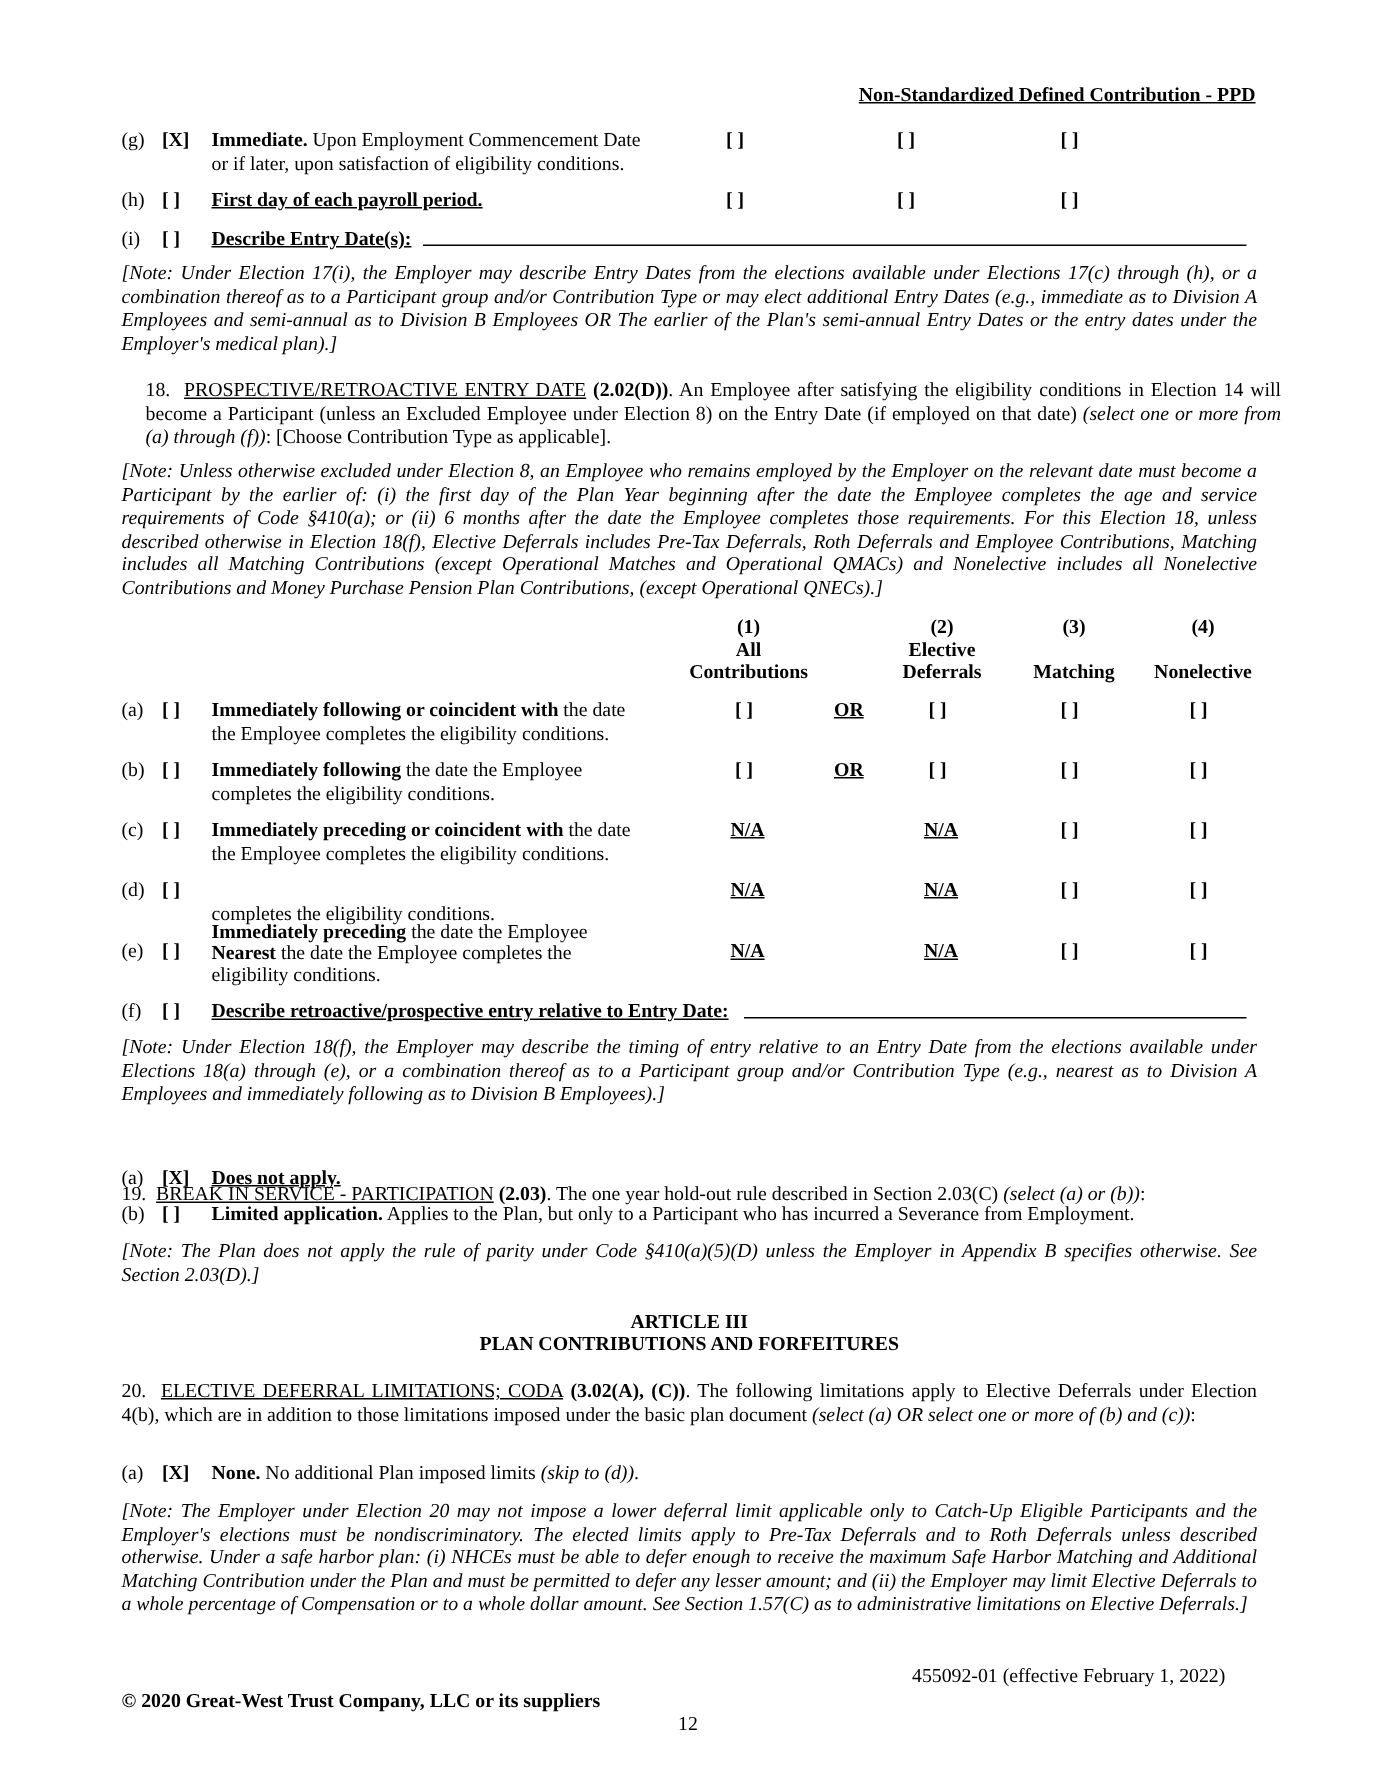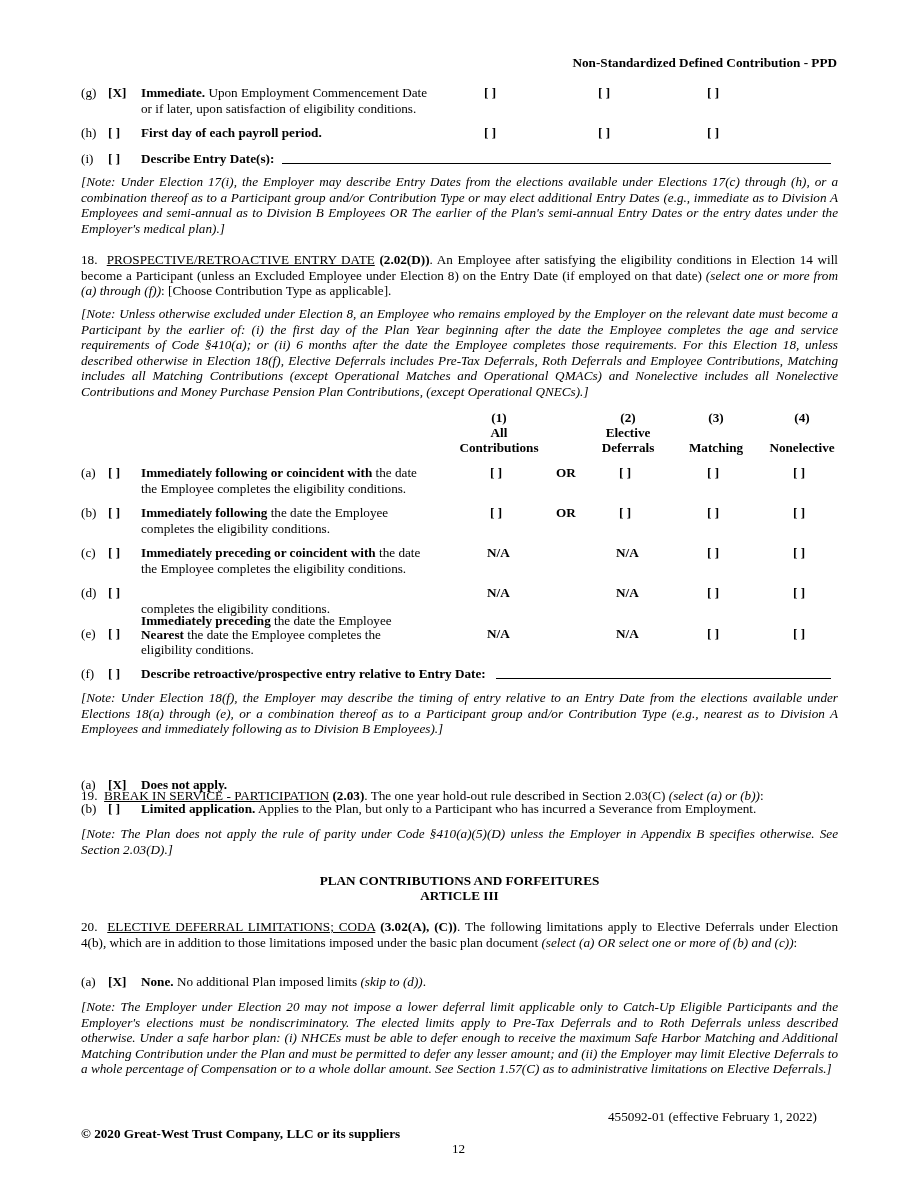--- a/index.html
+++ b/index.html
@@ -1,19 +1,19 @@
 <!DOCTYPE html>
 <html><head>
 <meta charset="utf-8">
 <style>
   html, body { margin: 0; padding: 0; background: #ffffff; }
   body { width: 918px; height: 1188px; position: relative; overflow: hidden;
          font-family: "Liberation Serif", "DejaVu Serif", serif; color: #000; font-size: 13.2px; }
   .abs { position: absolute; white-space: nowrap; line-height: 16px; }
-  .b { font-weight: bold; }
+  .b { font-weight: bold; text-decoration: underline; }
   .i { font-style: italic; }
   .u { text-decoration: underline; }
   .para { position: absolute; left: 81px; width: 757px; line-height: 15.6px; text-align: justify; white-space: normal; }
   .cb { font-weight: bold; letter-spacing: 0px; }
   .col { position: absolute; text-align: center; font-weight: bold; line-height: 15px; }
   .line { position: absolute; height: 0; border-top: 1.3px solid #000; }
   .center { position: absolute; left: 81px; width: 757px; text-align: center; font-weight: bold; line-height: 15px; }
 </style>
 </head>
 <body>
@@ -41,21 +41,21 @@
 
 <div>
   <span class="abs" style="left:81px; top:151px;">(i)</span>
   <span class="abs cb" style="left:108px; top:151px;">[ ]</span>
   <span class="abs b" style="left:141px; top:151px;">Describe Entry Date(s):</span>
   <div class="line" style="left:282px; top:163px; width:549px;"></div>
 </div>
 
 <div class="para i" style="top:174px;">[Note: Under Election 17(i), the Employer may describe Entry Dates from the elections available under Elections 17(c) through (h), or a combination thereof as to a Participant group and/or Contribution Type or may elect additional Entry Dates (e.g., immediate as to Division A Employees and semi-annual as to Division B Employees OR The earlier of the Plan's semi-annual Entry Dates or the entry dates under the Employer's medical plan).]</div>
 
-<div class="para" style="top:252px;">
+<div class="para" style="top:252px;margin-left:16px;">
   <span>18.</span>&nbsp; <span class="u">PROSPECTIVE/RETROACTIVE ENTRY DATE</span> <b>(2.02(D))</b><span>. An Employee after satisfying the eligibility conditions in Election 14 will become a Participant (unless an Excluded Employee under Election 8) on the Entry Date (if employed on that date) </span><i>(select one or more from (a) through (f))</i><span>: [Choose Contribution Type as applicable].</span>
 </div>
 
 <div class="para i" style="top:306px;">[Note: Unless otherwise excluded under Election 8, an Employee who remains employed by the Employer on the relevant date must become a Participant by the earlier of: (i) the first day of the Plan Year beginning after the date the Employee completes the age and service requirements of Code §410(a); or (ii) 6 months after the date the Employee completes those requirements. For this Election 18, unless described otherwise in Election 18(f), Elective Deferrals includes Pre-Tax Deferrals, Roth Deferrals and Employee Contributions, Matching includes all Matching Contributions (except Operational Matches and Operational QMACs) and Nonelective includes all Nonelective Contributions and Money Purchase Pension Plan Contributions, (except Operational QNECs).]</div>
 
 <div>
   <div class="col" style="left:454px; width:90px; top:410px;">
     <div>(1)</div>
     <div>All</div>
     <div>Contributions</div>
@@ -155,22 +155,22 @@
 
 <div>
   <span class="abs" style="left:81px; top:801px;">(b)</span>
   <span class="abs cb" style="left:108px; top:801px;">[ ]</span>
   <span class="abs" style="left:141px; top:801px;"><b>Limited application.</b><span> Applies to the Plan, but only to a Participant who has incurred a Severance from Employment.</span></span>
 </div>
 
 <div class="para i" style="top:826px;">[Note: The Plan does not apply the rule of parity under Code §410(a)(5)(D) unless the Employer in Appendix B specifies otherwise. See Section 2.03(D).]</div>
 
 <div class="center" style="top:873px;">
+  <div>ARTICLE III</div>
   <div>PLAN CONTRIBUTIONS AND FORFEITURES</div>
-  <div>ARTICLE III</div>
 </div>
 
 <div class="para" style="top:919px;">
   <span>20.</span>&nbsp; <span class="u">ELECTIVE DEFERRAL LIMITATIONS; CODA</span> <b>(3.02(A), (C))</b><span>. The following limitations apply to Elective Deferrals under Election 4(b), which are in addition to those limitations imposed under the basic plan document </span><i>(select (a) OR select one or more of (b) and (c))</i><span>:</span>
 </div>
 
 <div>
   <span class="abs" style="left:81px; top:974px;">(a)</span>
   <span class="abs cb" style="left:108px; top:974px;">[X]</span>
   <span class="abs" style="left:141px; top:974px;"><b>None.</b><span> No additional Plan imposed limits </span><i>(skip to (d))</i><span>.</span></span>

